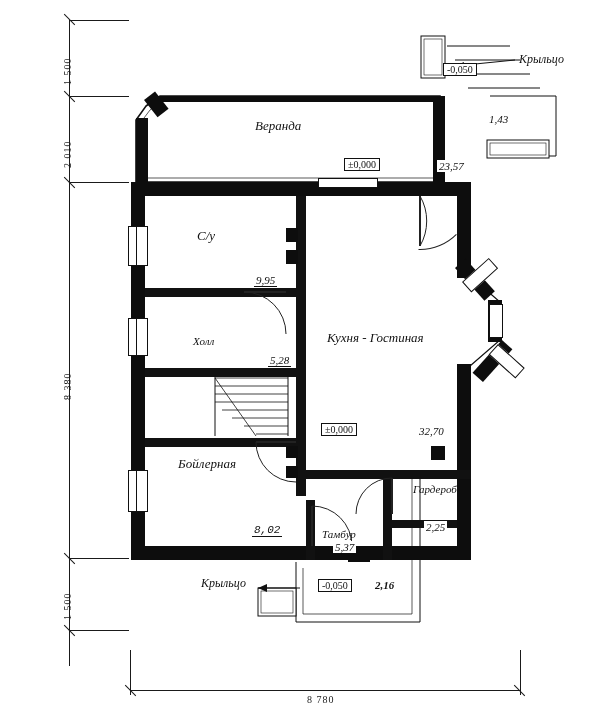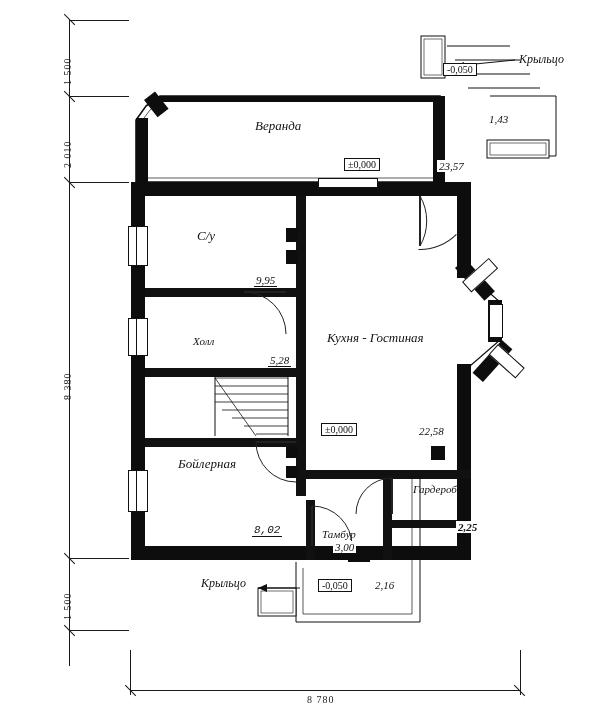--- a/index.html
+++ b/index.html
@@ -286,30 +286,30 @@
   <div class="room-label" style="left:197px; top:228px;">С/у</div>
   <div class="room-label small" style="left:193px; top:335px;">Холл</div>
   <div class="room-label" style="left:327px; top:330px;">Кухня - Гостиная</div>
   <div class="room-label" style="left:178px; top:456px;text-align:center;">Бойлерная</div>
   <div class="room-label small" style="left:322px; top:528px;">Тамбур</div>
   <div class="room-label small" style="left:413px; top:483px;">Гардероб</div>
 
   <div class="area plain" style="left:437px; top:160px;">23,57</div>
   <div class="area" style="left:254px; top:274px;">9,95</div>
   <div class="area" style="left:268px; top:354px;">5,28</div>
-  <div class="area plain" style="left:417px; top:425px;">22,58</div>
+  <div class="area plain" style="left:417px; top:425px;">32,70</div>
   <div class="area" style="left:252px; top:524px;font-family:Liberation Mono, monospace;">8,02</div>
-  <div class="area plain" style="left:333px; top:541px;">3,00</div>
-  <div class="area plain" style="left:456px; top:521px;font-weight:bold;">2,25</div>
+  <div class="area plain" style="left:333px; top:541px;">5,37</div>
+  <div class="area plain" style="left:424px; top:521px;">2,25</div>
 
   <div class="level" style="left:344px; top:158px;">±0,000</div>
   <div class="level" style="left:321px; top:423px;">±0,000</div>
   <div class="level" style="left:443px; top:63px;">-0,050</div>
   <div class="level" style="left:318px; top:579px;">-0,050</div>
 
   <div class="callout" style="left:519px; top:52px;">Крыльцо</div>
   <div class="area plain" style="left:487px; top:113px;">1,43</div>
 
   <div class="callout" style="left:201px; top:576px;">Крыльцо</div>
-  <div class="area plain" style="left:373px; top:579px;">2,16</div>
+  <div class="area plain" style="left:373px; top:579px;font-weight:bold;">2,16</div>
 
 
 </div>
 
 </body></html>

